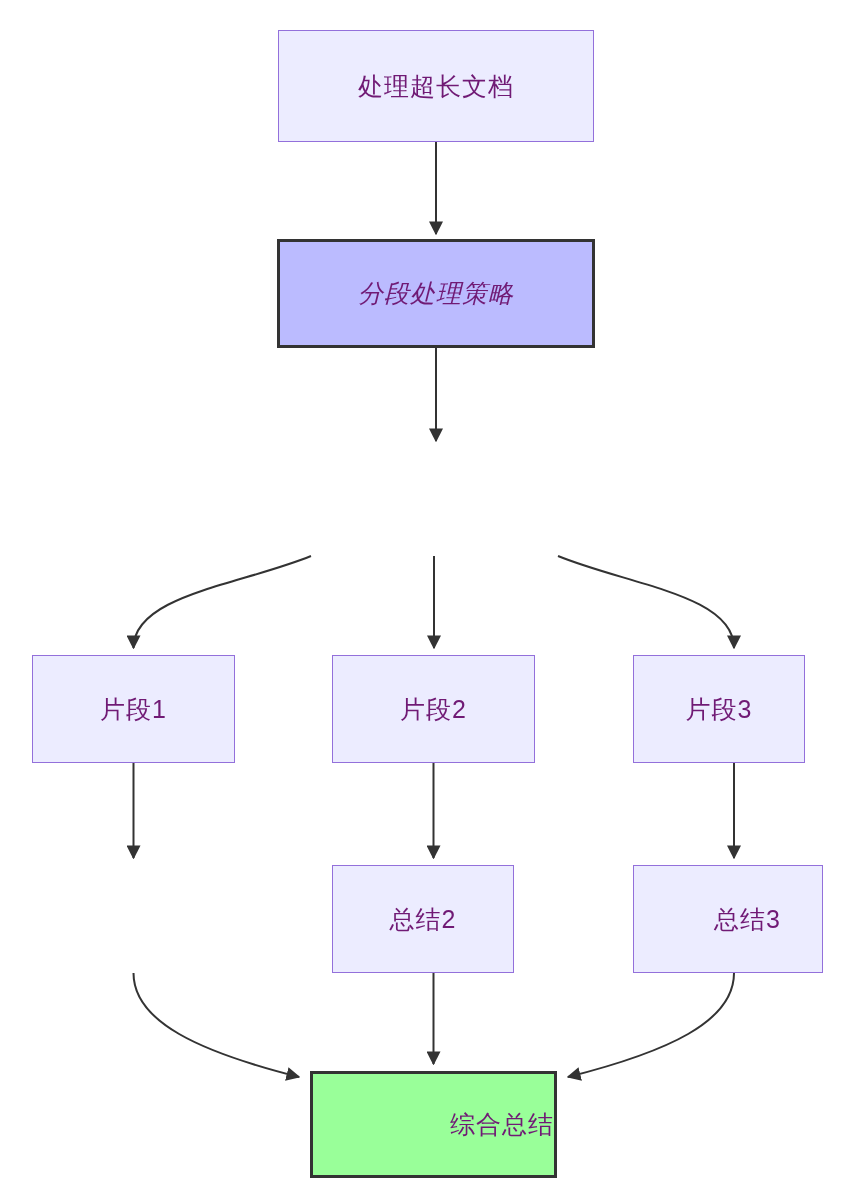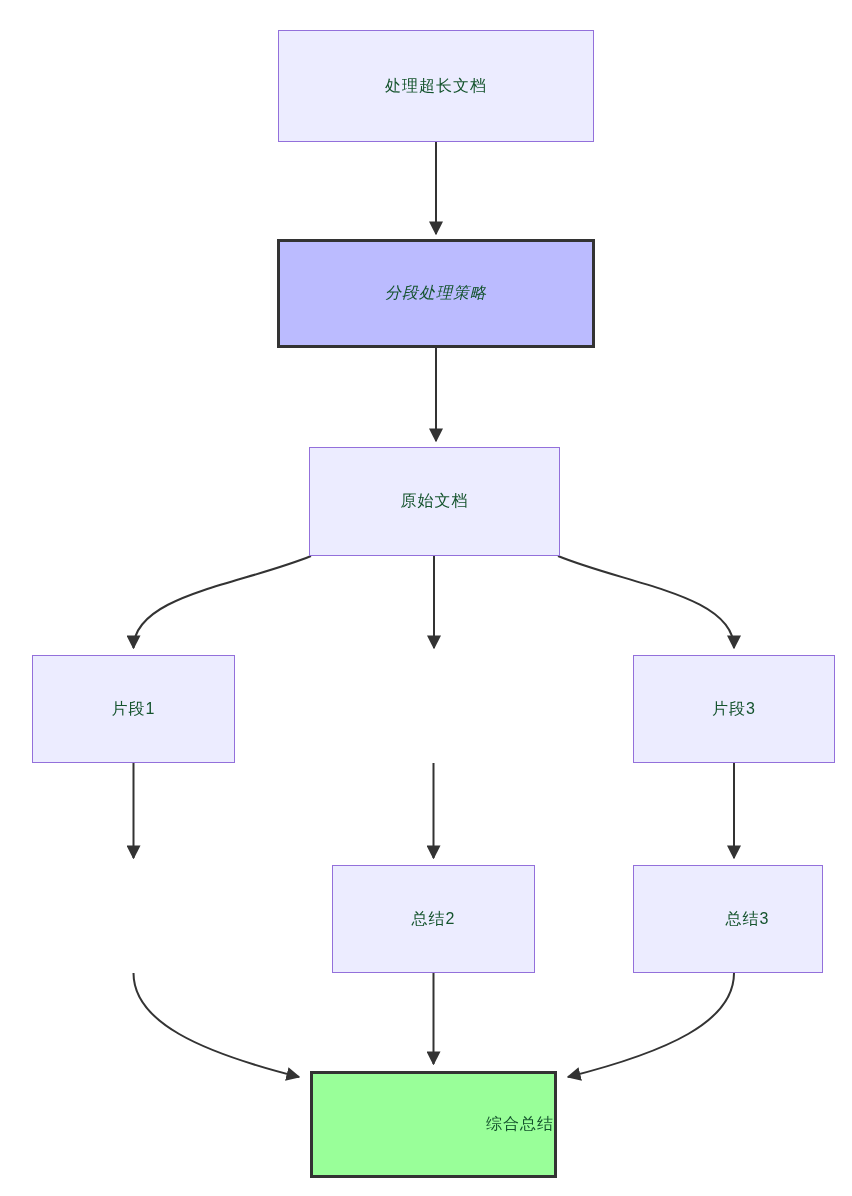--- a/index.html
+++ b/index.html
@@ -17,42 +17,42 @@
     width: 852px; height: 1196px;
   }
   .node {
     position: absolute;
     box-sizing: border-box;
     display: flex;
     align-items: center;
     justify-content: center;
     background: #ECECFF;
     border: 1.5px solid #9370DB;
-    color: #14532d;
-    font-size: 16px;
+    color: #701a75;
+    font-size: 25px;
     letter-spacing: 1px;
     text-align: center;
   }
   .node--strategy {
     background: #bbbbff;
     border: 3px solid #333333;
   }
   .node--final {
     background: #99ff99;
     border: 3px solid #333333;
   }
   
   .n-doc      { left: 278px; top: 30px;   width: 316px; height: 112px; }
   .n-strategy { left: 277px; top: 239px;  width: 318px; height: 109px; font-style: italic; }
   .n-original { left: 309px; top: 447px;  width: 251px; height: 109px; }
   .n-frag1    { left: 32px;  top: 655px;  width: 203px; height: 108px; }
   .n-frag2    { left: 332px; top: 655px;  width: 203px; height: 108px; }
-  .n-frag3    { left: 633px; top: 655px;  width: 202px; height: 108px; }
+  .n-frag3    { left: 633px; top: 655px;  width: 172px; height: 108px; }
   .n-sum1     { left: 32px;  top: 865px;  width: 203px; height: 108px; }
-  .n-sum2     { left: 332px; top: 865px;  width: 203px; height: 108px; }
+  .n-sum2     { left: 332px; top: 865px;  width: 182px; height: 108px; }
   .n-sum3     { left: 633px; top: 865px;  width: 190px; height: 108px; padding-left: 39px; }
   .n-final    { left: 310px; top: 1071px; width: 247px; height: 107px; justify-content: flex-end; }
 </style>
 </head>
 <body>
 
 <div class="canvas">
 
   <svg class="edges" viewBox="0 0 852 1196" xmlns="http://www.w3.org/2000/svg">
     <defs>
@@ -76,28 +76,28 @@
   </svg>
 
   <div class="node n-doc">
     <span>处理超长文档</span>
   </div>
 
   <div class="node node--strategy n-strategy">
     <span>分段处理策略</span>
   </div>
 
-  <div class="node n-original">
-    <span>原始文档</span>
-  </div>
 
   <div class="node n-frag1">
     <span>片段1</span>
   </div>
 
+  <div class="node n-frag2">
+    <span>片段2</span>
+  </div>
 
   <div class="node n-frag3">
     <span>片段3</span>
   </div>
 
 
   <div class="node n-sum2">
     <span>总结2</span>
   </div>
 

